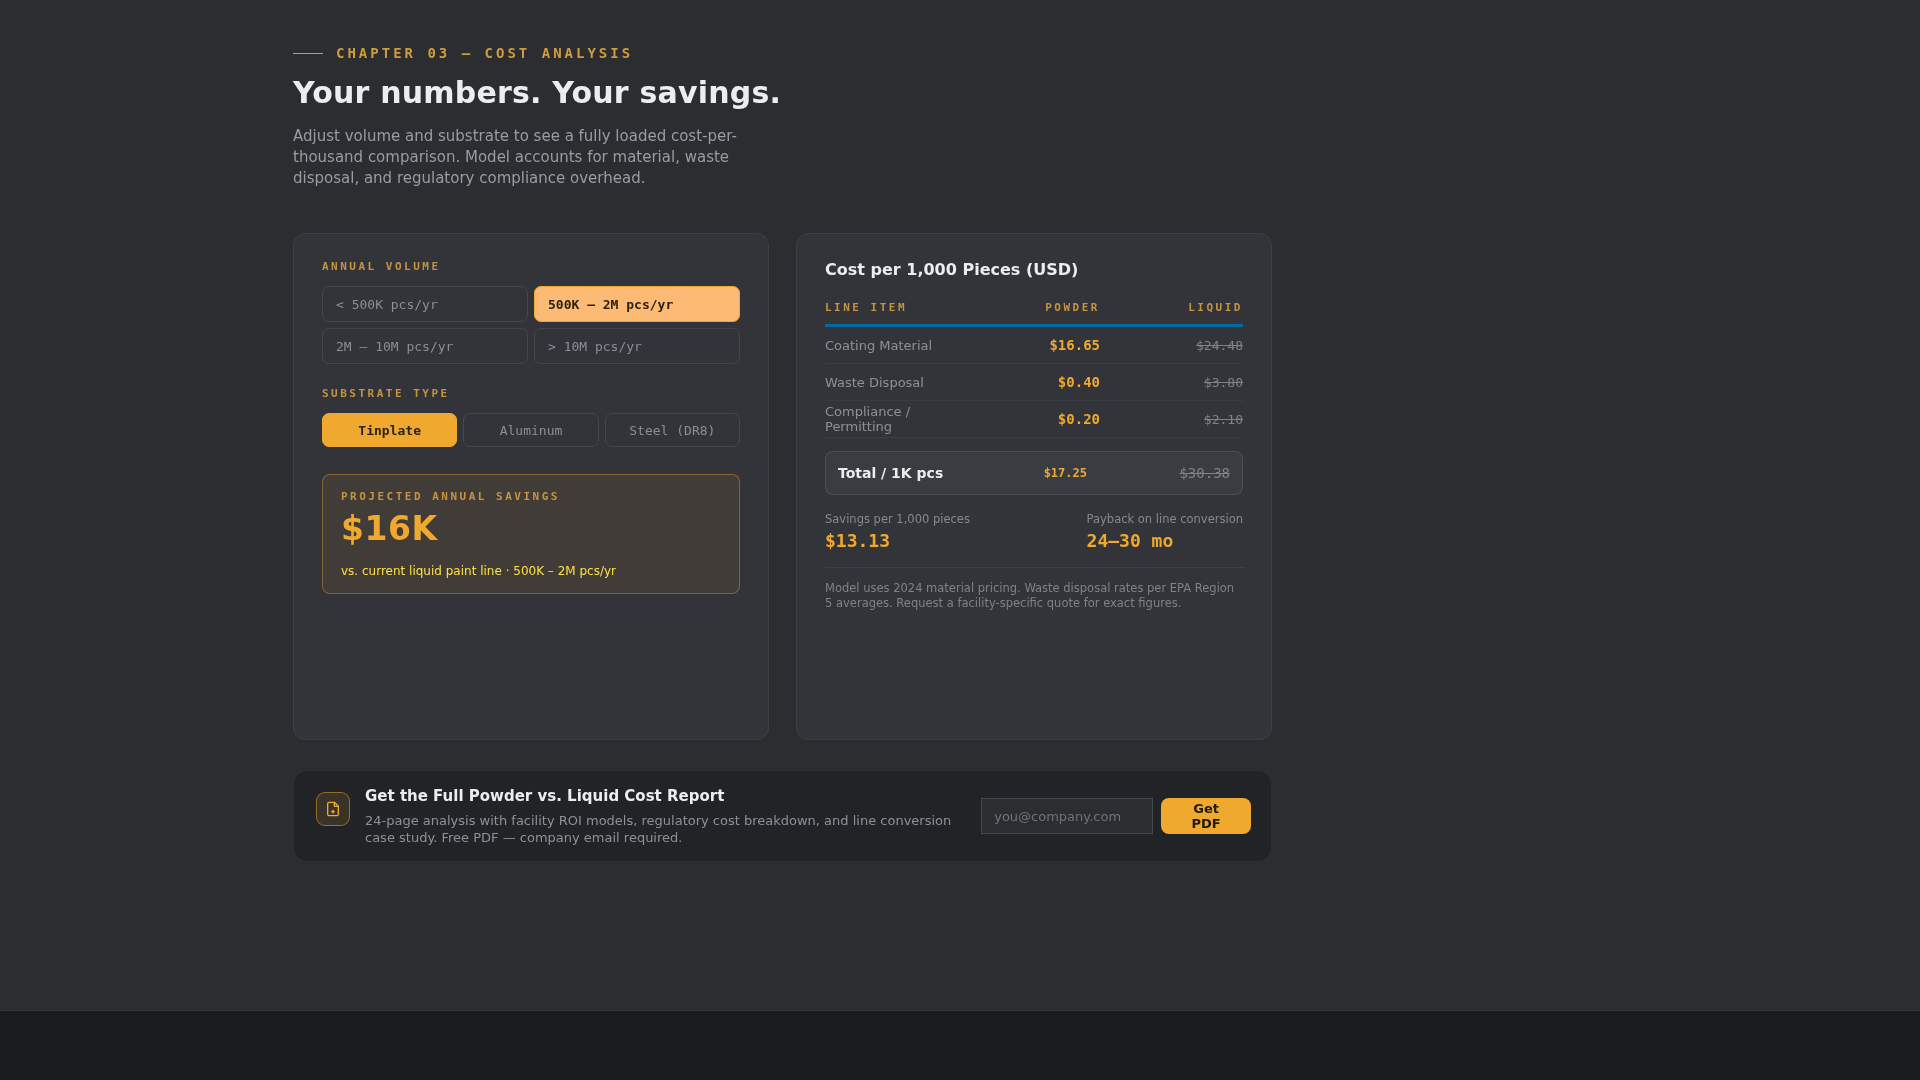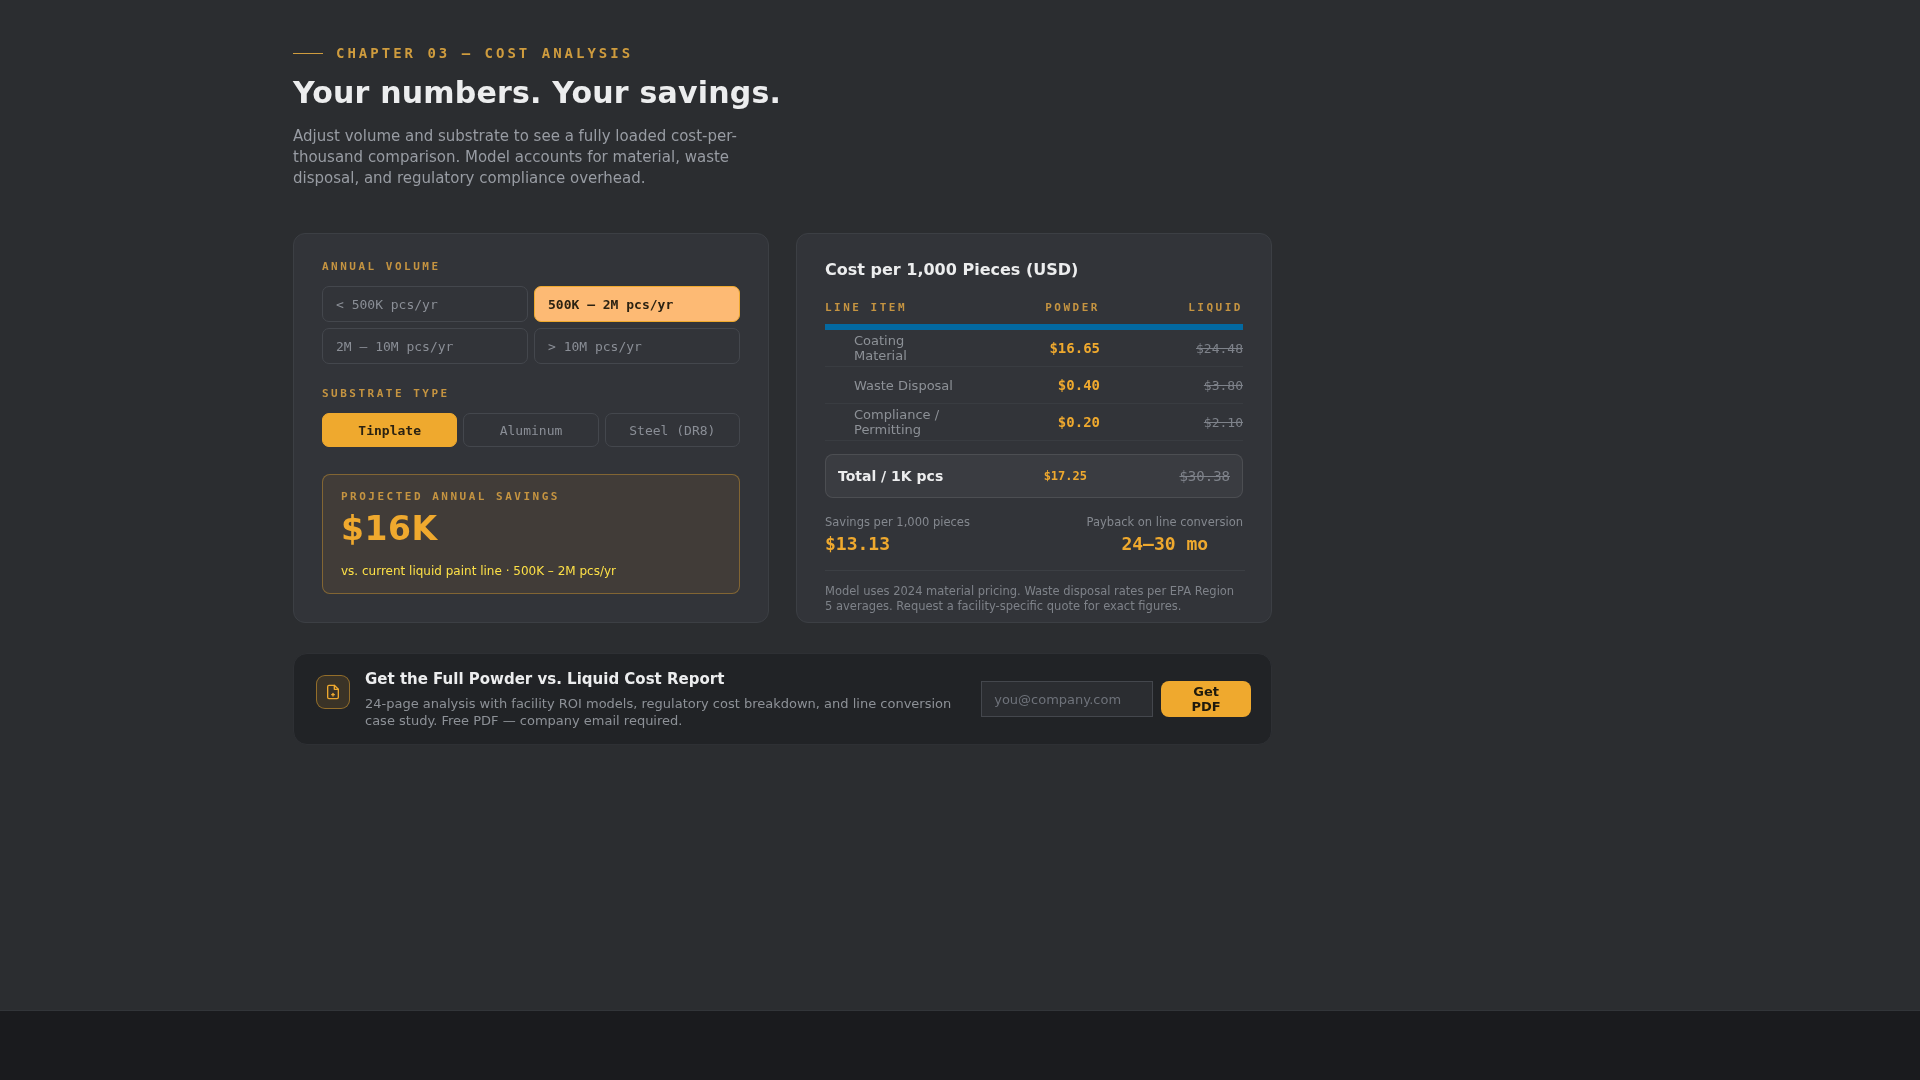--- a/index.html
+++ b/index.html
@@ -18,21 +18,21 @@
   .eyebrow-text {
     font-family: "DejaVu Sans Mono", monospace;
     font-size: 14px; letter-spacing: 3px; color: #cf9c3e; font-weight: bold;
   }
   .hero-title { margin-top: 14px; font-size: 30px; font-weight: bold; color: #ecedee; letter-spacing: 0.2px; }
   .hero-sub { margin-top: 16px; width: 478px; font-size: 15px; line-height: 21px; color: #989ca3; }
 
   
   .cards { display: flex; gap: 27px; margin-top: 44px; }
   .card {
-    width: 476px; height: 390px; background: #323439;
+    width: 476px; height: 507px; background: #323439;
     border: 1px solid #3c3f44; border-radius: 12px; padding: 26px 28px;
   }
 
   .field-label {
     font-family: "DejaVu Sans Mono", monospace;
     font-size: 11px; letter-spacing: 2.5px; color: #c59441; font-weight: bold;
   }
 
   .vol-grid { margin-top: 13px; display: grid; grid-template-columns: 1fr 1fr; gap: 6px; }
   .opt-btn {
@@ -64,42 +64,42 @@
   .savings-value { margin-top: 6px; font-size: 33px; font-weight: bold; color: #efa92e; letter-spacing: 0.5px; }
   .savings-note { margin-top: 16px; font-size: 12px; color: #fde047; }
 
   
   .table-title { font-size: 16px; font-weight: bold; color: #ecedee; }
   .trow { display: flex; align-items: center; }
   .col-item { flex: 1; text-align: left; }
   .col-powder { width: 140px; text-align: right; }
   .col-liquid { width: 143px; text-align: right; }
 
-  .thead { margin-top: 22px; padding-bottom: 10px; border-bottom: 6px solid #0369a1; }
+  .thead { margin-top: 22px; padding-bottom: 10px; border-bottom: 3px solid #0369a1; }
   .thead span {
     font-family: "DejaVu Sans Mono", monospace;
     font-size: 11px; letter-spacing: 2.5px; color: #c59441; font-weight: bold;
   }
   .tbody-row { height: 37px; border-bottom: 1px solid #393c41; }
-  .cell-item { font-size: 13px; color: #8d9197; margin-left: 29px; }
+  .cell-item { font-size: 13px; color: #8d9197; }
   .cell-powder { font-family: "DejaVu Sans Mono", monospace; font-size: 14px; color: #efa92e; font-weight: bold; }
   .cell-liquid { font-family: "DejaVu Sans Mono", monospace; font-size: 13px; color: #7e828a; text-decoration: line-through; }
 
   .total-box {
     margin-top: 13px; border-radius: 8px; padding: 13px 12px;
     background: rgba(255,255,255,0.045); border: 1px solid rgba(255,255,255,0.09);
   }
   .total-label { font-size: 14px; font-weight: bold; color: #ecedee; }
   .total-powder { font-family: "DejaVu Sans Mono", monospace; font-size: 12px; font-weight: bold; color: #efa92e; }
   .total-liquid { font-family: "DejaVu Sans Mono", monospace; font-size: 14px; color: #7e828a; text-decoration: line-through; }
 
   .stats-row { margin-top: 17px; display: flex; justify-content: space-between; align-items: flex-end; }
   .stat-label { font-size: 11.5px; color: #84888f; }
   .stat-value { margin-top: 4px; font-family: "DejaVu Sans Mono", monospace; font-size: 18px; font-weight: bold; color: #efa92e; }
-  .stat-right { text-align: center; }
+  .stat-right { text-align: left; }
 
   .footnote {
     margin-top: 16px; padding-top: 13px; border-top: 1px solid #3c3f44;
     font-size: 11.5px; line-height: 15px; color: #7e8289; width: 420px;
   }
 
   
   .cta-bar {
     margin-top: 30px; width: 979px; height: 92px; border-radius: 14px;
     background: #212326; border: 1px solid #2e3034;

